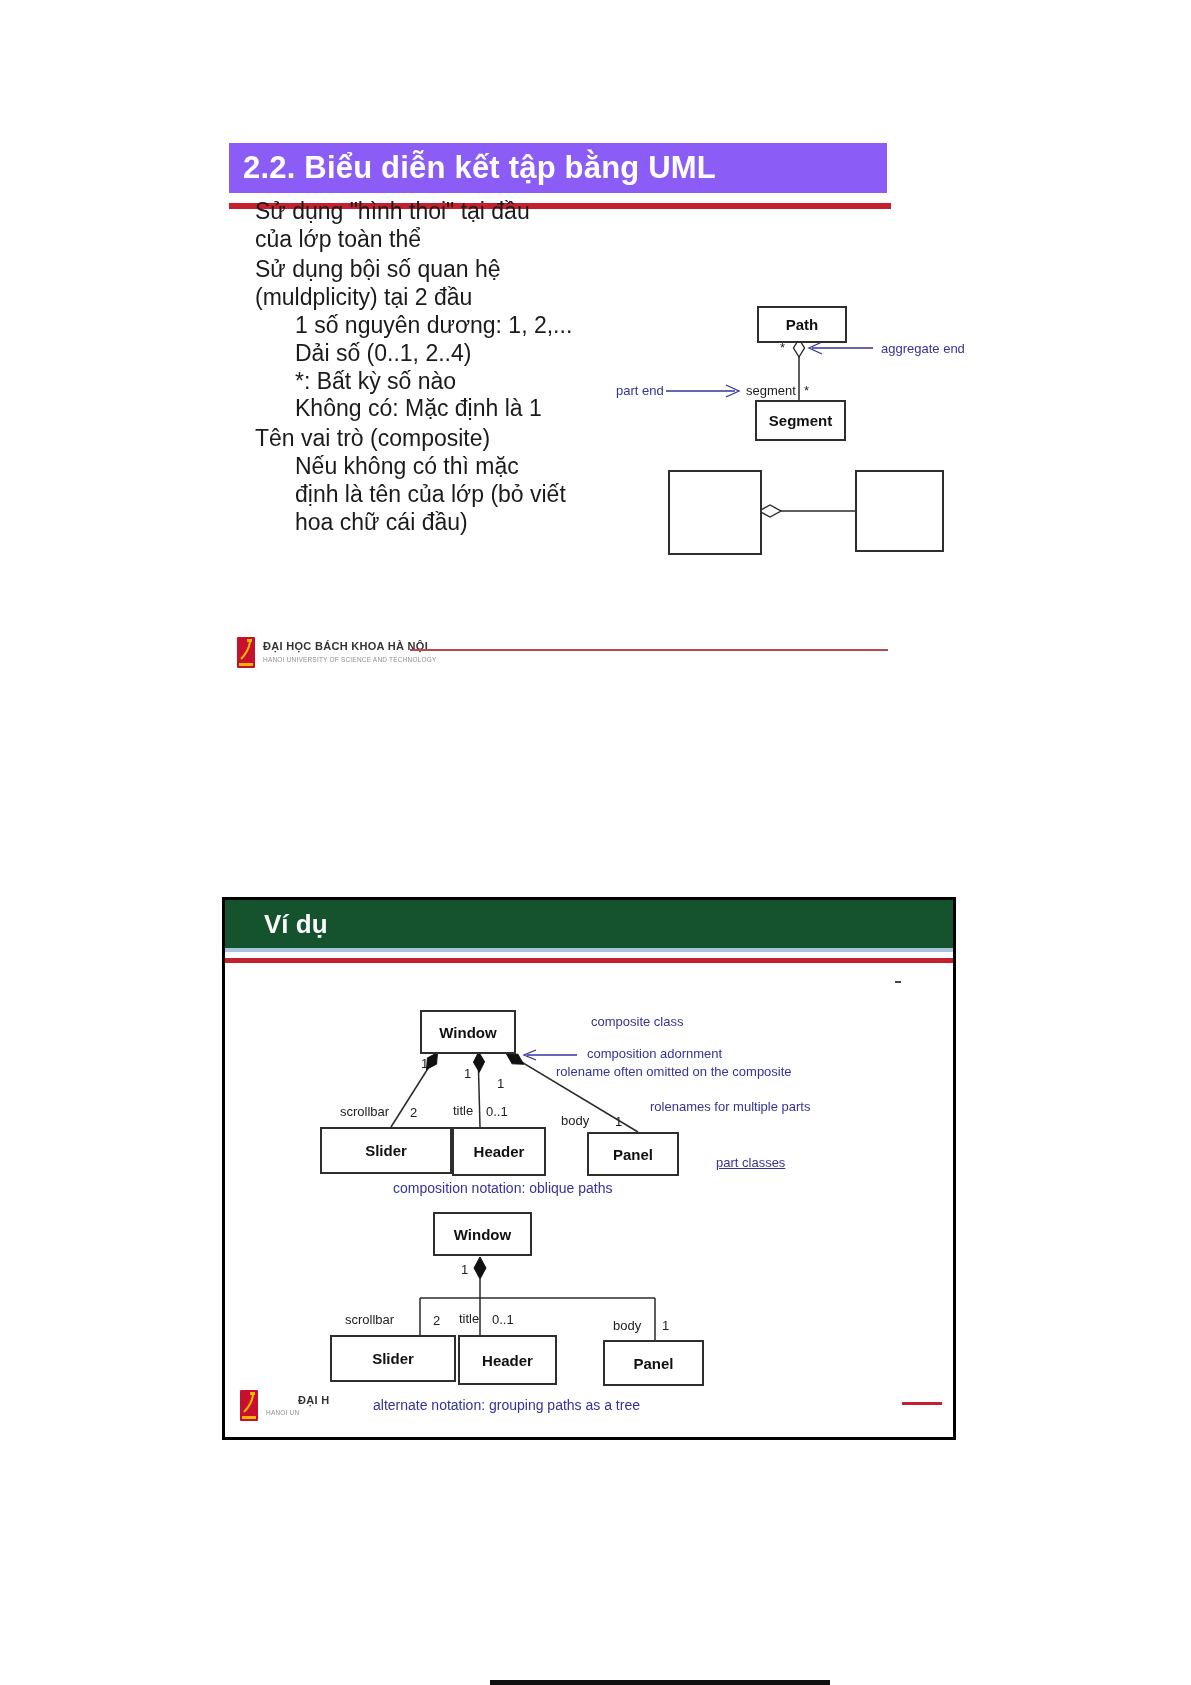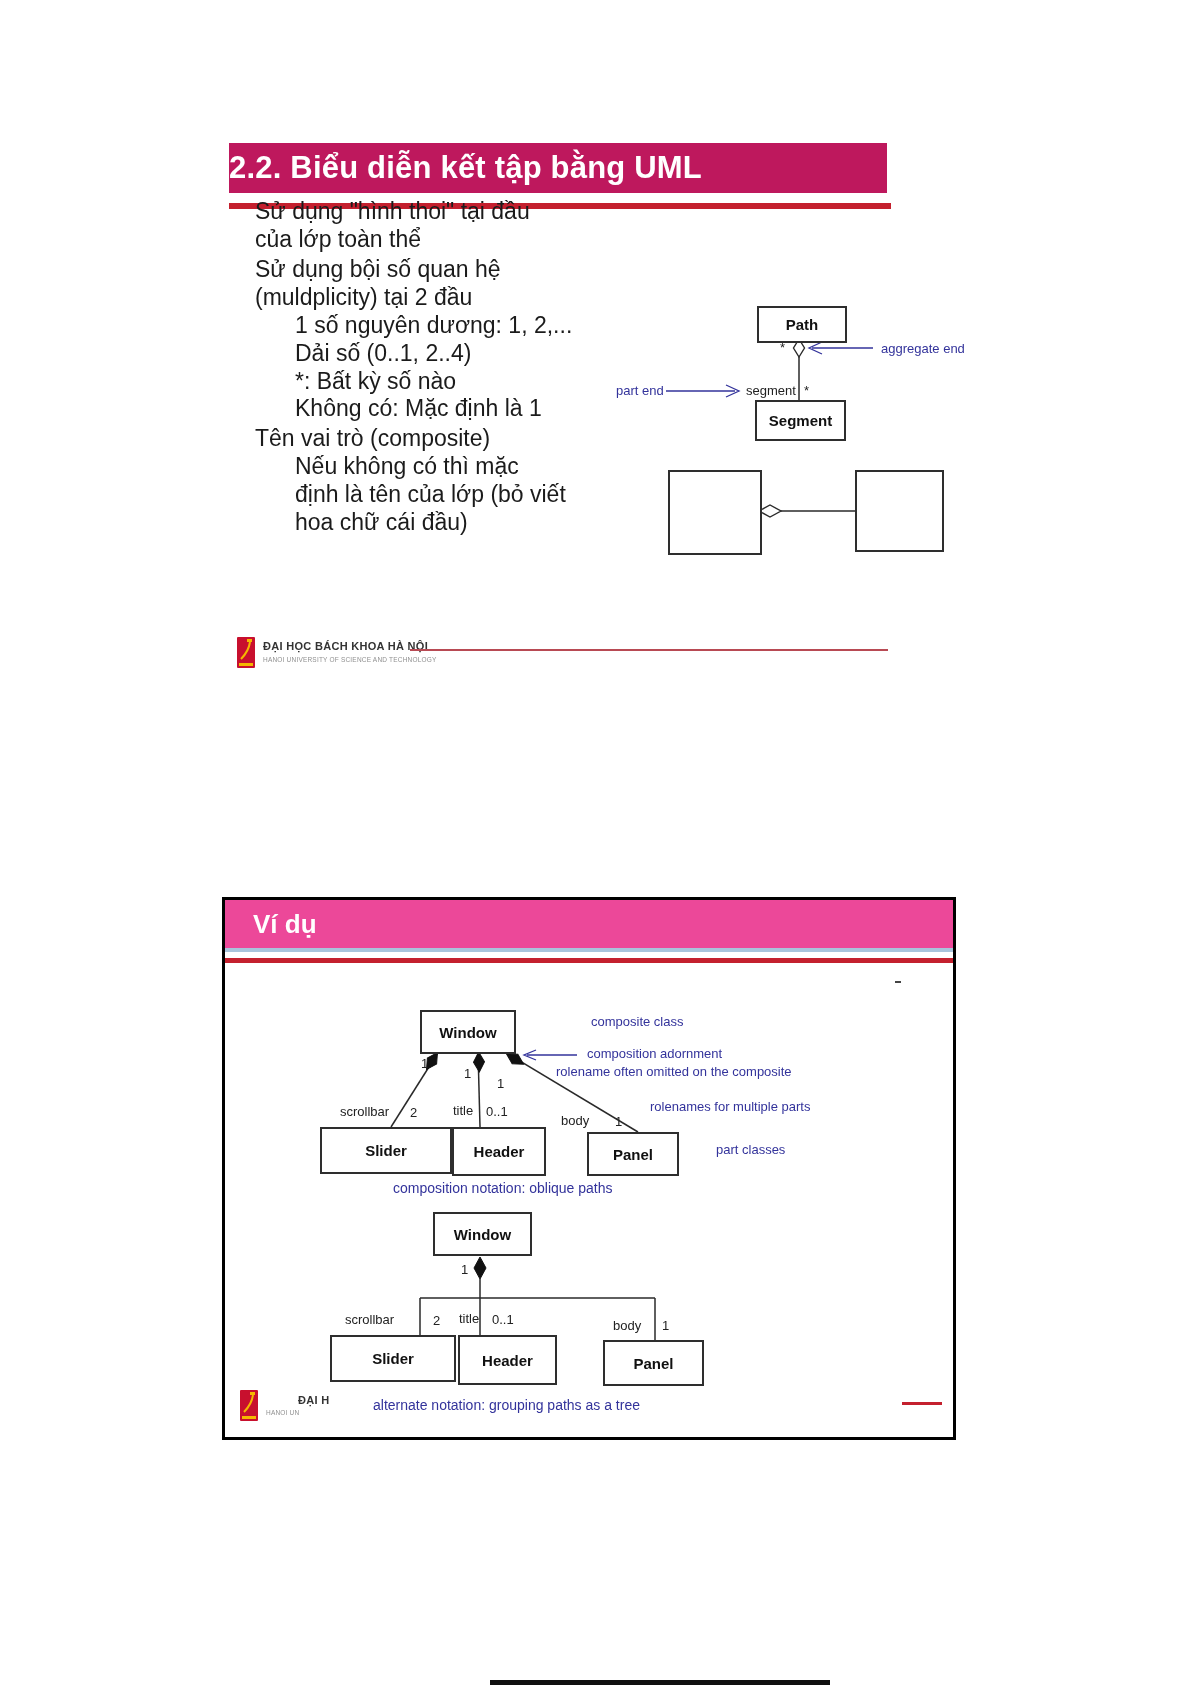--- a/index.html
+++ b/index.html
@@ -2,44 +2,44 @@
 <html><head>
 <meta charset="utf-8">
 <style>
   html,body{margin:0;padding:0;background:#ffffff;}
   .page{position:relative;width:1191px;height:1685px;background:#ffffff;overflow:hidden;
         font-family:"Liberation Sans",sans-serif;color:#1b1b1b;}
   .abs{position:absolute;}
   .prewrap{white-space:pre-line;}
 
   
-  .s1-titlebar{left:229px;top:143px;width:658px;height:50px;background:#be185d;
-               display:flex;align-items:center;box-sizing:border-box;}
+  .s1-titlebar{left:229px;top:143px;width:658px;height:50px;background:#8b5cf6;
+               display:flex;align-items:center;padding-left:14px;box-sizing:border-box;}
   .s1-title{color:#ffffff;font-weight:bold;font-size:31px;letter-spacing:.2px;}
   .s1-redline{left:229px;top:203px;width:662px;height:6px;background:#C4202E;}
   .bullet{font-size:23px;line-height:28px;color:#1b1b1b;}
 
   
   .uml-box{position:absolute;border:2px solid #2e2e2e;background:#ffffff;
            display:flex;align-items:center;justify-content:center;
            font-weight:bold;font-size:15px;color:#111;}
   .uml-label{position:absolute;font-size:13px;color:#222;}
   .blue-note{position:absolute;font-size:13px;color:#33339B;}
   .caption{position:absolute;font-size:14px;color:#33339B;}
 
   
   .footer-org{font-weight:bold;font-size:11px;color:#333;letter-spacing:.3px;}
   .footer-sub{font-size:6.5px;color:#909090;letter-spacing:.2px;}
   .footer-line1{left:410px;top:649px;width:478px;height:2px;background:#B84A54;}
 
   
   .slide2{left:222px;top:897px;width:734px;height:543px;border:3px solid #000;
           box-sizing:border-box;background:#fff;}
-  .s2-titlebar{left:0;top:0;width:100%;height:48px;background:#ec4899;
-               display:flex;align-items:center;padding-left:28px;box-sizing:border-box;}
+  .s2-titlebar{left:0;top:0;width:100%;height:48px;background:#14532d;
+               display:flex;align-items:center;padding-left:39px;box-sizing:border-box;}
   .s2-title{color:#fff;font-weight:bold;font-size:26px;}
   .s2-blueline{left:0;top:48px;width:100%;height:4px;background:#A9C4DC;}
   .s2-redline{left:0;top:58px;width:100%;height:5px;background:#C4202E;}
   .s2-dash{left:670px;top:81px;width:6px;height:2px;background:#444;}
   .red-dash2{left:677px;top:502px;width:40px;height:3px;background:#C4202E;}
 
   svg{position:absolute;overflow:visible;}
   .ln{stroke:#2a2a2a;stroke-width:1.5;fill:none;}
   .bln{stroke:#33339B;stroke-width:1.3;fill:none;}
   .dia-hollow{fill:#ffffff;stroke:#2a2a2a;stroke-width:1.4;}
@@ -137,21 +137,21 @@
     <div class="uml-label" style="left:185px;top:205px;">2</div>
     <div class="uml-label" style="left:228px;top:203px;">title</div>
     <div class="uml-label" style="left:261px;top:204px;">0..1</div>
     <div class="uml-label" style="left:336px;top:213px;">body</div>
     <div class="uml-label" style="left:390px;top:214px;">1</div>
 
     <div class="blue-note" style="left:333px;top:114px;margin-left:33px;">composite class</div>
     <div class="blue-note" style="left:362px;top:146px;">composition adornment</div>
     <div class="blue-note" style="left:331px;top:164px;">rolename often omitted on the composite</div>
     <div class="blue-note" style="left:425px;top:199px;">rolenames for multiple parts</div>
-    <div class="blue-note" style="left:491px;top:242px;">part classes</div>
+    <div class="blue-note" style="left:491px;top:255px;text-decoration:underline;">part classes</div>
     <div class="caption" style="left:168px;top:280px;">composition notation: oblique paths</div>
 
     <svg style="left:0;top:340px;" width="731" height="110" viewBox="0 340 731 110">
       <polygon class="dia-solid" points="0,-11 6,0 0,11 -6,0" transform="translate(255,368)"></polygon>
       <line class="ln" x1="255" y1="379" x2="255" y2="435"></line>
       <line class="ln" x1="195" y1="398" x2="430" y2="398"></line>
       <line class="ln" x1="195" y1="398" x2="195" y2="435"></line>
       <line class="ln" x1="430" y1="398" x2="430" y2="440"></line>
     </svg>
 

